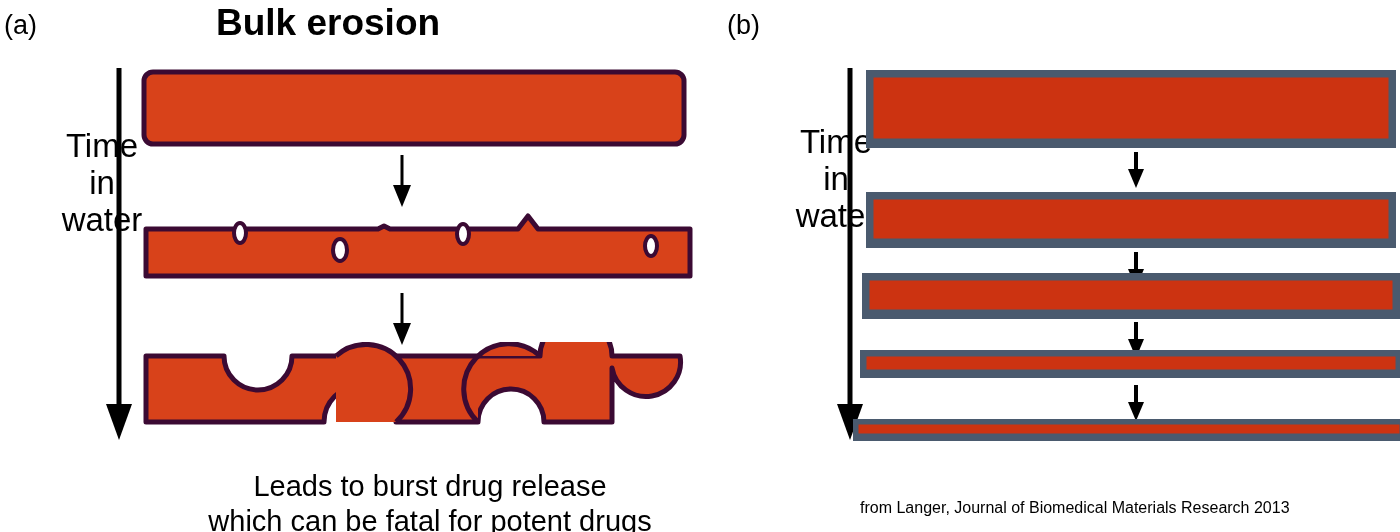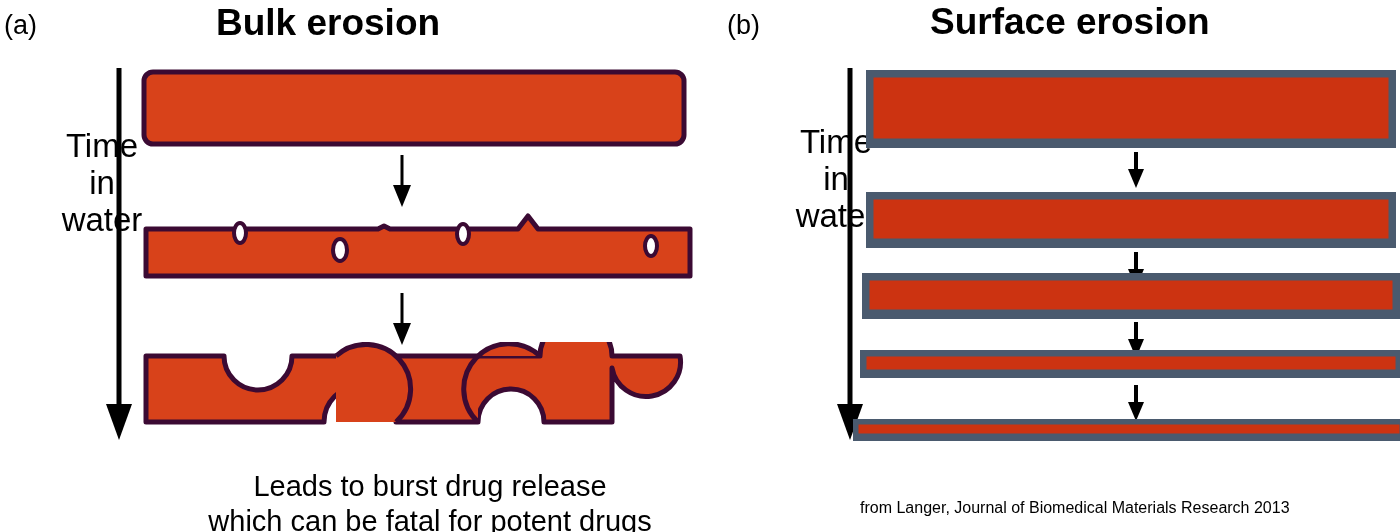--- a/index.html
+++ b/index.html
@@ -140,21 +140,20 @@
   </svg>
 
   <div class="caption" id="caption-bulk">Leads to burst drug release
 which can be fatal for potent drugs</div>
 </div>
 
 <div class="panel" id="panel-surface">
 
   <div class="panel-tag" id="tag-b">(b)</div>
 
-  <div class="panel-title" id="title-surface">Surface erosion</div>
 
   <div class="time-label" id="time-label-surface">Time
 in
 water</div>
 
   <svg class="time-axis" id="time-axis-surface" width="46" height="372" viewBox="0 0 46 372">
     <line x1="23" y1="0" x2="23" y2="340" stroke="#000" stroke-width="5"></line>
     <polygon points="23,372 10,336 36,336" fill="#000"></polygon>
   </svg>
 

